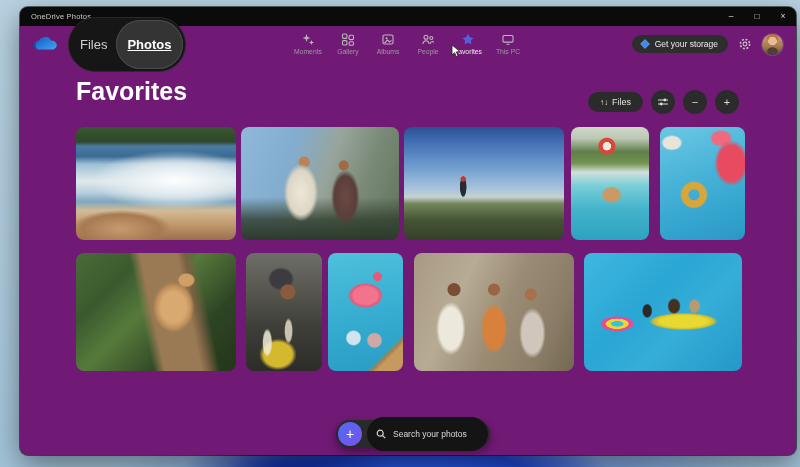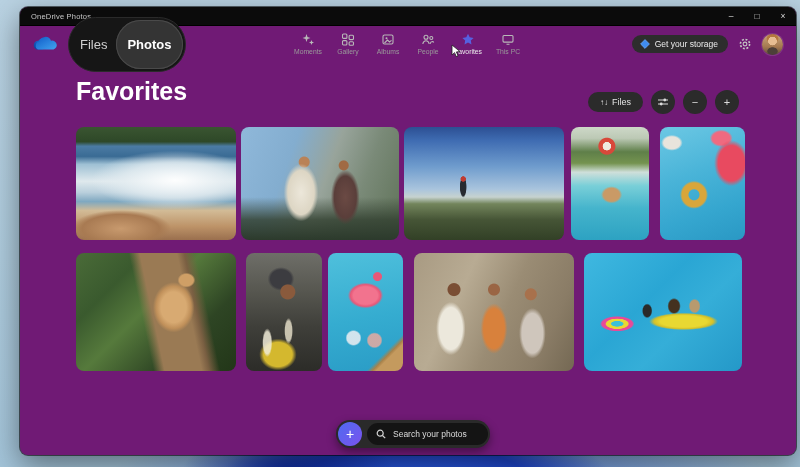--- a/index.html
+++ b/index.html
@@ -21,21 +21,21 @@
   .wincontrols{margin-left:auto;display:flex;height:100%;}
   .wincontrols span{width:26px;height:100%;display:flex;align-items:center;justify-content:center;
     color:#d8d8d8;font-size:8.5px;cursor:default;}
   
   .navbar{height:36px;display:flex;align-items:center;padding:0 13px;position:relative;}
   .cloud{width:26px;height:18px;display:block;}
   .toggle{margin-left:9px;background:#161616;border-radius:999px;padding:2px;
     display:flex;align-items:center;border:1px solid #2a2a2a;}
   .toggle .seg{font-size:13px;color:#cfcfcf;padding:3px 9px;border-radius:999px;}
   .toggle .seg.active{background:#343434;color:#fff;font-weight:700;
-    box-shadow:0 0 0 1px #4a4a4a inset;padding:17px 11px;}
+    box-shadow:0 0 0 1px #4a4a4a inset;padding:17px 11px;text-decoration:underline;}
   .tabs{position:absolute;left:50%;top:0;height:100%;transform:translateX(-50%);
     display:flex;align-items:center;gap:9px;}
   .tab{width:31px;display:flex;flex-direction:column;align-items:center;gap:2px;cursor:default;}
   .tab .lbl{font-size:6.8px;color:#9a9a9a;white-space:nowrap;}
   .tab.active .lbl{color:#ececec;}
   .navright{margin-left:auto;display:flex;align-items:center;gap:9px;}
   .storage{display:flex;align-items:center;gap:5px;background:#2d2d2d;border-radius:999px;
     padding:4px 10px 4px 8px;font-size:8.5px;color:#ececec;}
   .gearwrap{width:16px;height:16px;display:flex;align-items:center;justify-content:center;}
   .avatar{width:21px;height:21px;border-radius:50%;
@@ -113,21 +113,21 @@
     radial-gradient(ellipse 9px 11px at 57% 45%, #44311f 0 58%, rgba(0,0,0,0) 74%),
     radial-gradient(ellipse 8px 10px at 70% 45%, #b89a6e 0 58%, rgba(0,0,0,0) 74%),
     linear-gradient(135deg,#3fb8e0 0%,#2aa6d4 40%,#35aed8 62%,#2498c8 100%);}
   
   .searchbar{position:absolute;left:calc(50% + 5px);top:413px;transform:translateX(-50%);
     width:154px;height:28px;background:#2a2a2a;border-radius:999px;display:flex;
     align-items:center;padding:2px;box-sizing:border-box;box-shadow:0 4px 10px rgba(0,0,0,.4);}
   .addbtn{width:24px;height:24px;border-radius:50%;flex:0 0 24px;
     background:linear-gradient(135deg,#4f6bf0 0%,#7a52ee 100%);
     display:flex;align-items:center;justify-content:center;color:#fff;font-size:14px;line-height:1;}
-  .searchpill{flex:1;height:22px;margin-left:5px;background:#141414;border-radius:999px;
+  .searchpill{flex:1;height:34px;margin-left:5px;background:#141414;border-radius:999px;
     display:flex;align-items:center;gap:5px;padding:0 9px;}
   .searchpill input{border:0;outline:0;background:transparent;color:#e8e8e8;
     font-size:8.5px;width:100%;font-family:inherit;}
   .searchpill input::placeholder{color:#dcdcdc;opacity:1;}
   .cursor{position:absolute;left:431px;top:37px;width:10px;height:14px;z-index:50;}
 </style>
 </head>
 <body>
 
 <div class="window">

